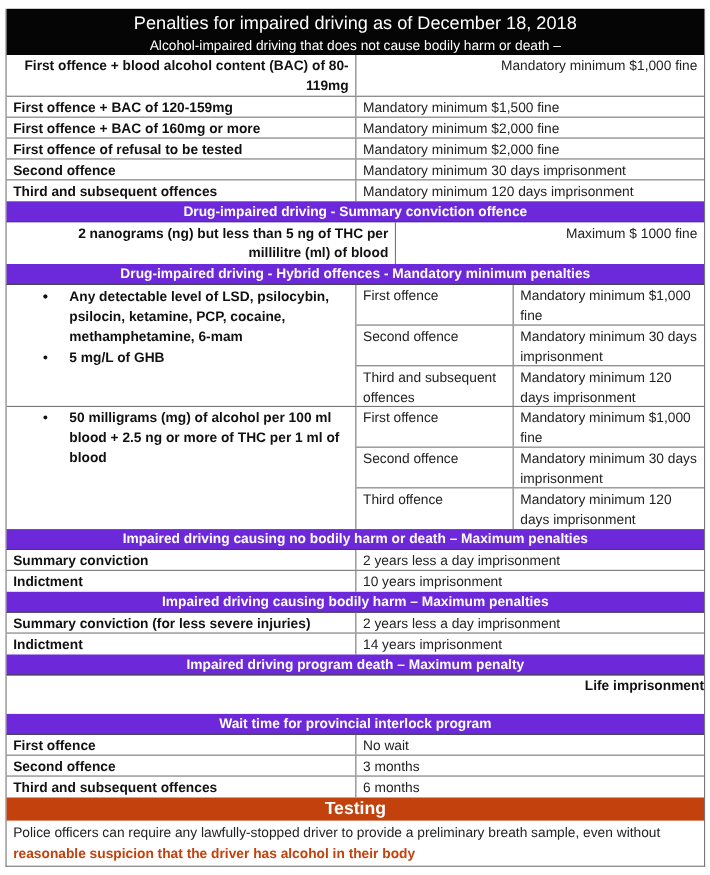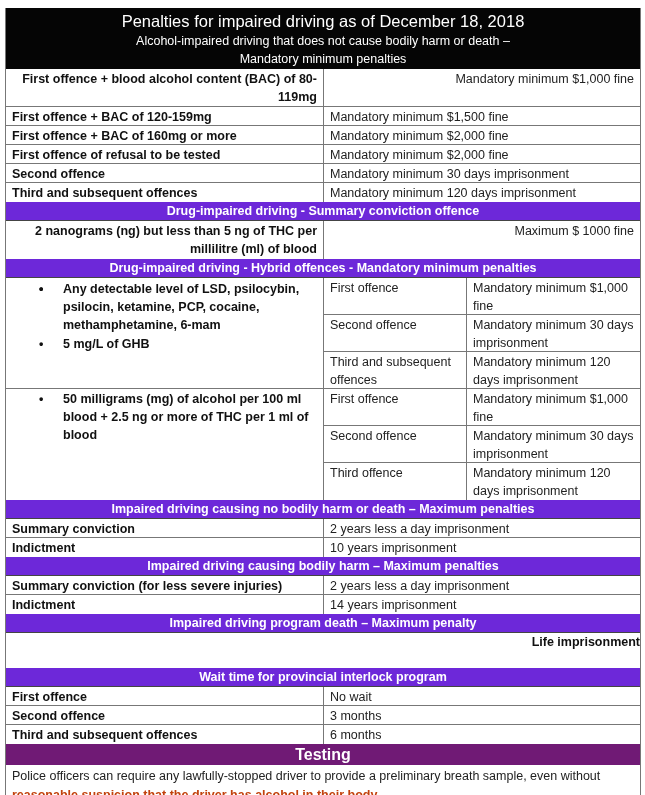--- a/index.html
+++ b/index.html
@@ -26,34 +26,33 @@
   .hyb .right { flex: 1; display: flex; flex-direction: column; }
   .sub { display: flex; height: 37px; border-bottom: 1px solid #777; box-sizing: border-box; }
   .sub:last-child { border-bottom: none; }
   .sub .sa { width: 143px; flex: none; border-right: 1px solid #777; padding: 1px 6px; box-sizing: border-box;
              font-size: 12.5px; line-height: 18px; color: #222; }
   .sub .sb { flex: 1; padding: 1px 6px; box-sizing: border-box; font-size: 12.5px; line-height: 18px; color: #222; }
   ul.bul { margin: 0; padding: 0; list-style: none; }
   ul.bul li { position: relative; padding-left: 57px; padding-right: 8px; font-weight: bold;
               font-size: 12.5px; line-height: 18px; margin-bottom: 1px; }
   ul.bul li .dot { position: absolute; left: 33px; top: 0; font-weight: bold; }
-  .testing-band { background: #701a75; color: #fff; text-align: center; font-weight: bold;
+  .testing-band { background: #c2410c; color: #fff; text-align: center; font-weight: bold;
                   font-size: 16px; line-height: 21px; height: 21px; }
   .testing-text { padding: 2px 6px 1px 6px; font-size: 12.5px; line-height: 19px; color: #222; }
   .testing-text b { color: #c2410c; }
 </style>
 </head>
 <body>
 
 <div class="tbl">
 
   <div class="title-band">
     <div class="t1">Penalties for impaired driving as of December 18, 2018</div>
     <div class="t2">Alcohol-impaired driving that does not cause bodily harm or death –</div>
-    <div class="t2" style="padding-bottom:1px;">Mandatory minimum penalties</div>
   </div>
 
   <div class="row h38">
     <div class="c1">First offence + blood alcohol content (BAC) of 80-119mg</div>
     <div class="c2">Mandatory minimum $1,000 fine</div>
   </div>
   <div class="row h19">
     <div class="c1">First offence + BAC of 120-159mg</div>
     <div class="c2">Mandatory minimum $1,500 fine</div>
   </div>
@@ -68,21 +67,21 @@
   <div class="row h19">
     <div class="c1">Second offence</div>
     <div class="c2">Mandatory minimum 30 days imprisonment</div>
   </div>
   <div class="row h19" style="border-bottom:none;">
     <div class="c1">Third and subsequent offences</div>
     <div class="c2">Mandatory minimum  120 days imprisonment</div>
   </div>
 
   <div class="band">Drug-impaired driving - Summary conviction offence</div>
-  <div class="row h38" style="border-bottom:none;">
+  <div class="row h38" style="border-bottom:none;margin-left:36px;">
     <div class="c1">2 nanograms (ng) but less than 5 ng of THC per millilitre (ml) of blood</div>
     <div class="c2">Maximum $ 1000 fine</div>
   </div>
 
   <div class="band">Drug-impaired driving - Hybrid offences -  Mandatory minimum penalties</div>
 
   <div class="hyb">
     <div class="left">
       <ul class="bul">
         <li><span class="dot">•</span></li>

